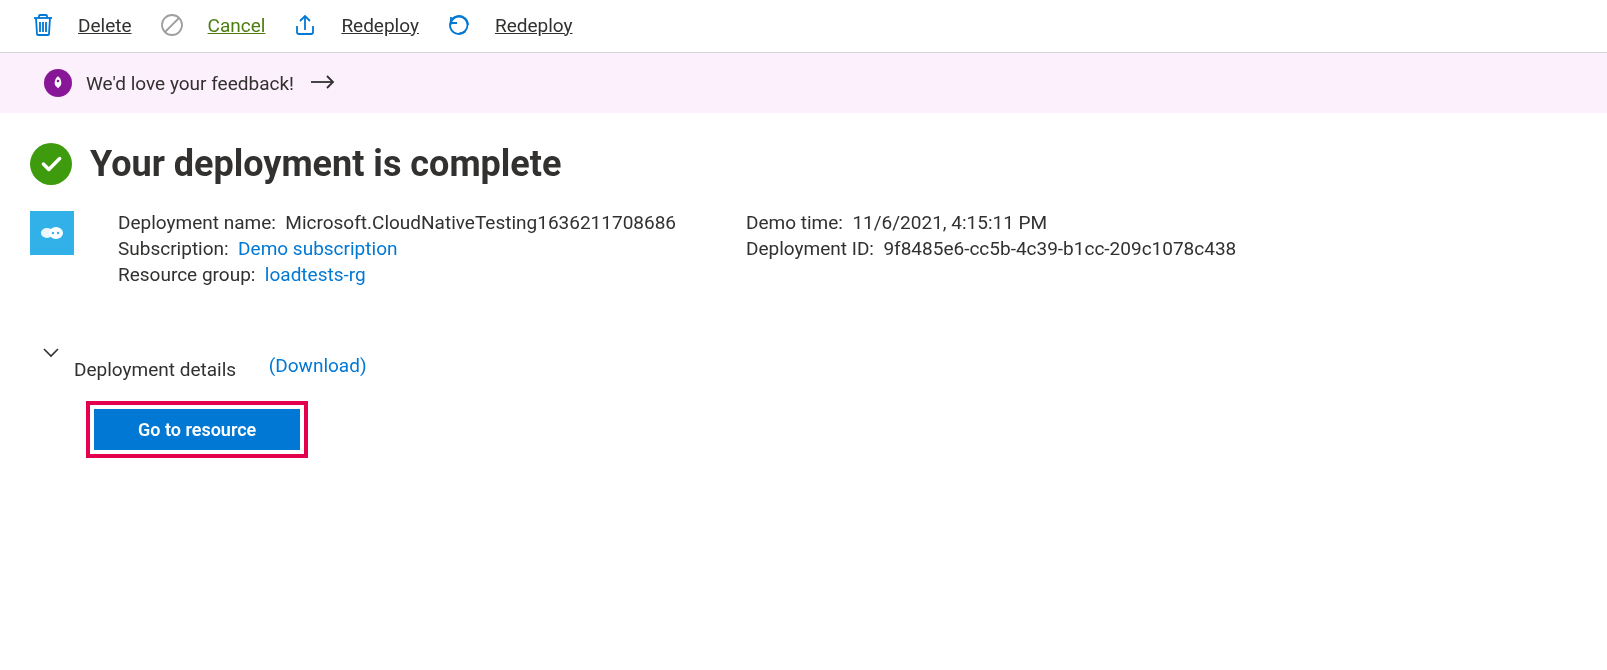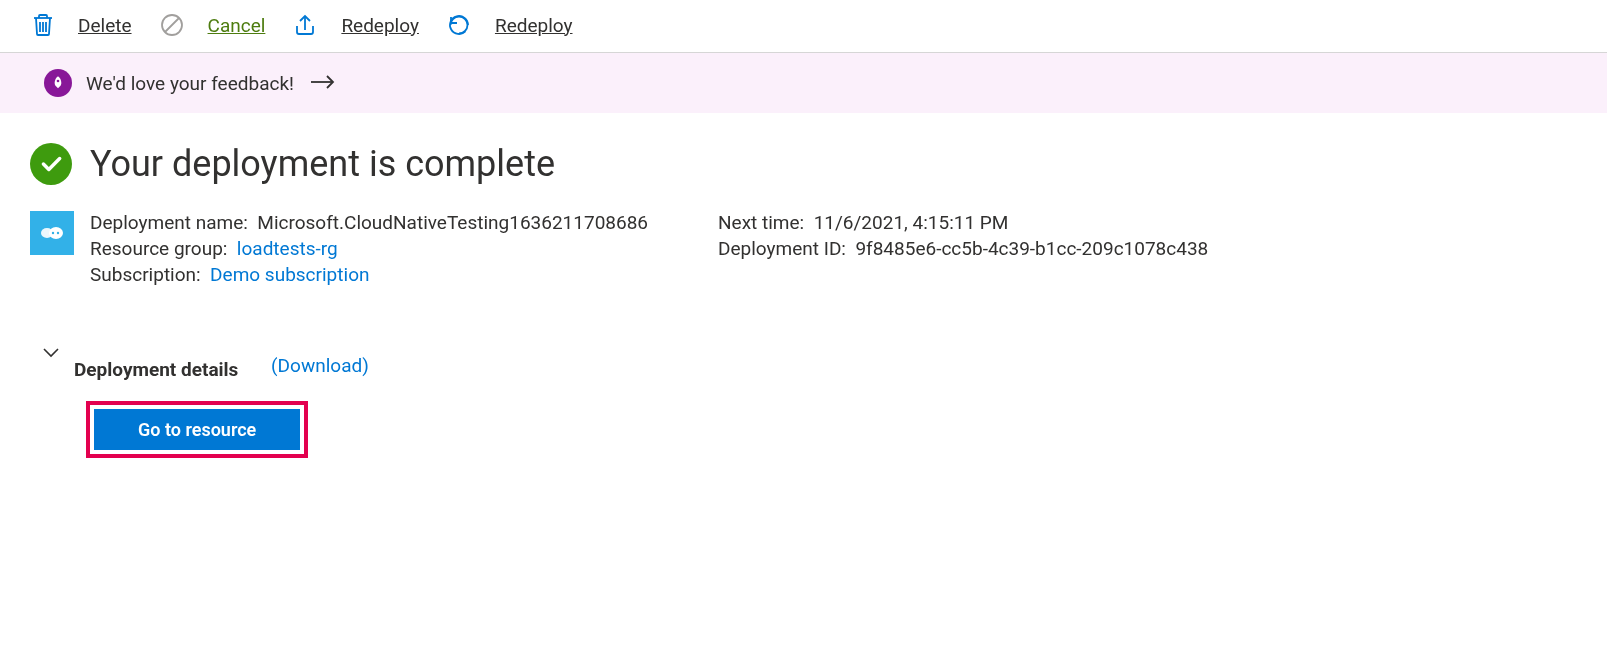--- a/index.html
+++ b/index.html
@@ -71,27 +71,27 @@
   .check-circle {
     width: 42px; height: 42px;
     border-radius: 50%;
     background: #3e9b0e;
     display: inline-flex;
     align-items: center;
     justify-content: center;
   }
   .page-title {
     font-size: 36px;
-    font-weight: 400;
+    font-weight: 700;
     margin: 0;
   }
   .detail-row {
     display: flex;
     align-items: flex-start;
-    gap: 16px;
+    gap: 44px;
     margin-left: 0;
   }
   .resource-icon {
     width: 44px; height: 44px;
     background: #32b1e8;
     display: inline-flex;
     align-items: center;
     justify-content: center;
     flex-shrink: 0;
   }
@@ -105,21 +105,21 @@
   .detail-col .line { white-space: nowrap; }
   .link { color: #0078d4; cursor: pointer; }
   .section {
     display: flex;
     align-items: center;
     gap: 14px;
     margin-top: 36px;
     margin-left: 12px;
     font-size: 19px;
   }
-  .section-title { font-weight: 700; margin-top: 36px; }
+  .section-title { font-weight: 400; margin-top: 36px; }
   .download-link { color: #0078d4; cursor: pointer; margin-top: 28px; }
   .go-button-wrap {
     margin-top: 20px;
     margin-left: 56px;
     display: inline-block;
     border: 4px solid #e3004f;
     padding: 4px;
   }
   .go-button {
     background: #0078d4;
@@ -220,31 +220,31 @@
         <circle cx="19" cy="9" r="1.2" fill="#32b1e8"></circle>
       </svg>
     </span>
     <div class="detail-cols">
       <div class="detail-col">
         <div class="line">
           <span>Deployment name:</span>
           &nbsp;<span>Microsoft.CloudNativeTesting1636211708686</span>
         </div>
         <div class="line">
+          <span>Subscription:</span>
+          &nbsp;<span class="link">Demo subscription</span>
+        </div>
+        <div class="line">
           <span>Resource group:</span>
           &nbsp;<span class="link">loadtests-rg</span>
         </div>
-        <div class="line">
-          <span>Subscription:</span>
-          &nbsp;<span class="link">Demo subscription</span>
-        </div>
       </div>
       <div class="detail-col">
         <div class="line">
-          <span>Next time:</span>
+          <span>Demo time:</span>
           &nbsp;<span>11/6/2021, 4:15:11 PM</span>
         </div>
         <div class="line">
           <span>Deployment ID:</span>
           &nbsp;<span>9f8485e6-cc5b-4c39-b1cc-209c1078c438</span>
         </div>
       </div>
     </div>
   </div>
 

